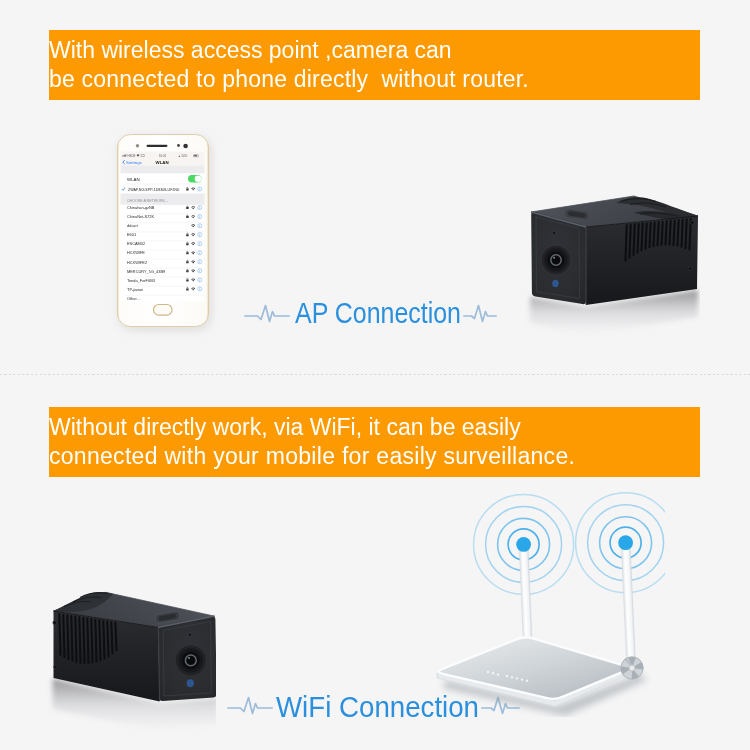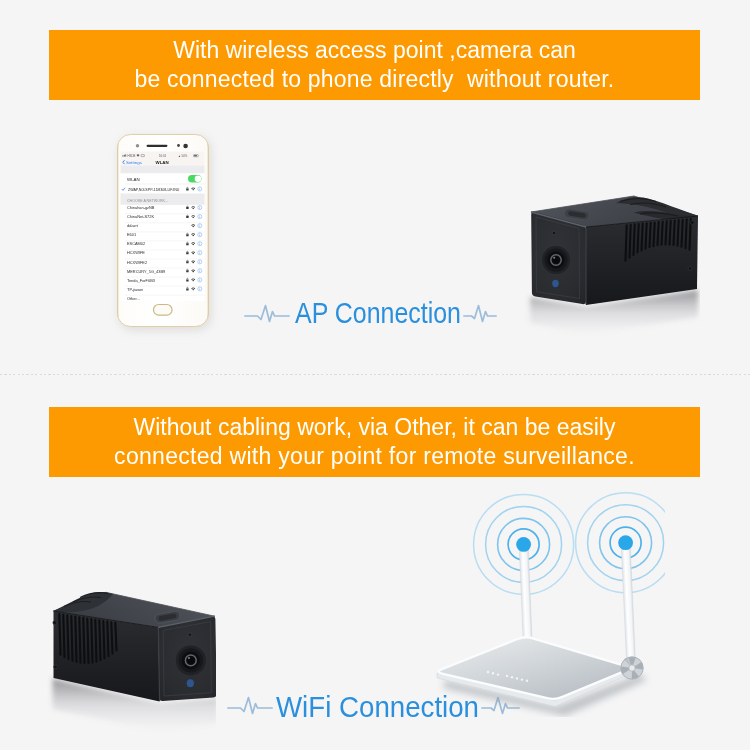--- a/index.html
+++ b/index.html
@@ -1,34 +1,34 @@
 <!DOCTYPE html>
 <html><head>
 <meta charset="utf-8">
 <style>
 html,body{margin:0;padding:0;}
 body{width:750px;height:750px;background:#f5f5f6;font-family:"Liberation Sans",sans-serif;overflow:hidden;}
 #page{position:relative;width:750px;height:750px;}
-.banner{position:absolute;left:49px;width:651px;height:70px;background:#fd9a01;color:#ffffff;text-align:center;font-size:23px;line-height:29px;padding-top:6px;box-sizing:border-box;}
+.banner{position:absolute;left:49px;width:651px;height:70px;background:#fd9a01;color:#ffffff;font-size:23px;line-height:29px;padding-top:6px;box-sizing:border-box;}
 .divider{position:absolute;left:0;top:374px;width:750px;height:1.3px;background:repeating-linear-gradient(to right,#dadadc 0px,#dadadc 2.2px,transparent 2.2px,transparent 4.4px);}
 .ctxt{position:absolute;color:#2a8fdc;white-space:nowrap;line-height:1;transform-origin:0 0;}
 .cic{position:absolute;}
 </style>
 </head>
 <body>
 <div id="page">
 
 <div class="banner" style="top:30px;">
 <span>With wireless access point ,camera can</span><br>
 <span style="letter-spacing:0.2px;margin-top:29px;">be connected to phone directly&nbsp; without router.</span>
 </div>
 
 <div class="banner" style="top:407px;">
-<span>Without cabling work, via Other, it can be easily</span><br>
-<span style="letter-spacing:0.29px;">connected with your point for remote surveillance.</span>
+<span>Without directly work, via WiFi, it can be easily</span><br>
+<span style="letter-spacing:0.29px;">connected with your mobile for easily surveillance.</span>
 </div>
 
 <div class="divider"></div>
 
 <svg class="cic" style="left:244px;top:303px;" width="46" height="24" viewBox="0 0 46 24">
 <path d="M0.8,13 H13.5 L17,16.5 L21.5,2.5 L25.5,18.5 L28.5,8.5 L30.5,13 H45.2" fill="none" stroke="#9cbcd9" stroke-width="1.7" stroke-linejoin="round" stroke-linecap="round"></path>
 </svg>
 <span class="ctxt" style="left:294.6px;top:299.2px;font-size:29px;transform:scaleX(0.8604);">AP Connection</span>
 <svg class="cic" style="left:463px;top:303px;" width="34" height="24" viewBox="0 0 34 24">
 <path d="M0.8,13 H8.5 L11.5,15.5 L15.5,2.5 L19.5,18.5 L22.5,8.5 L24.5,13 H33.2" fill="none" stroke="#9cbcd9" stroke-width="1.7" stroke-linejoin="round" stroke-linecap="round"></path>

